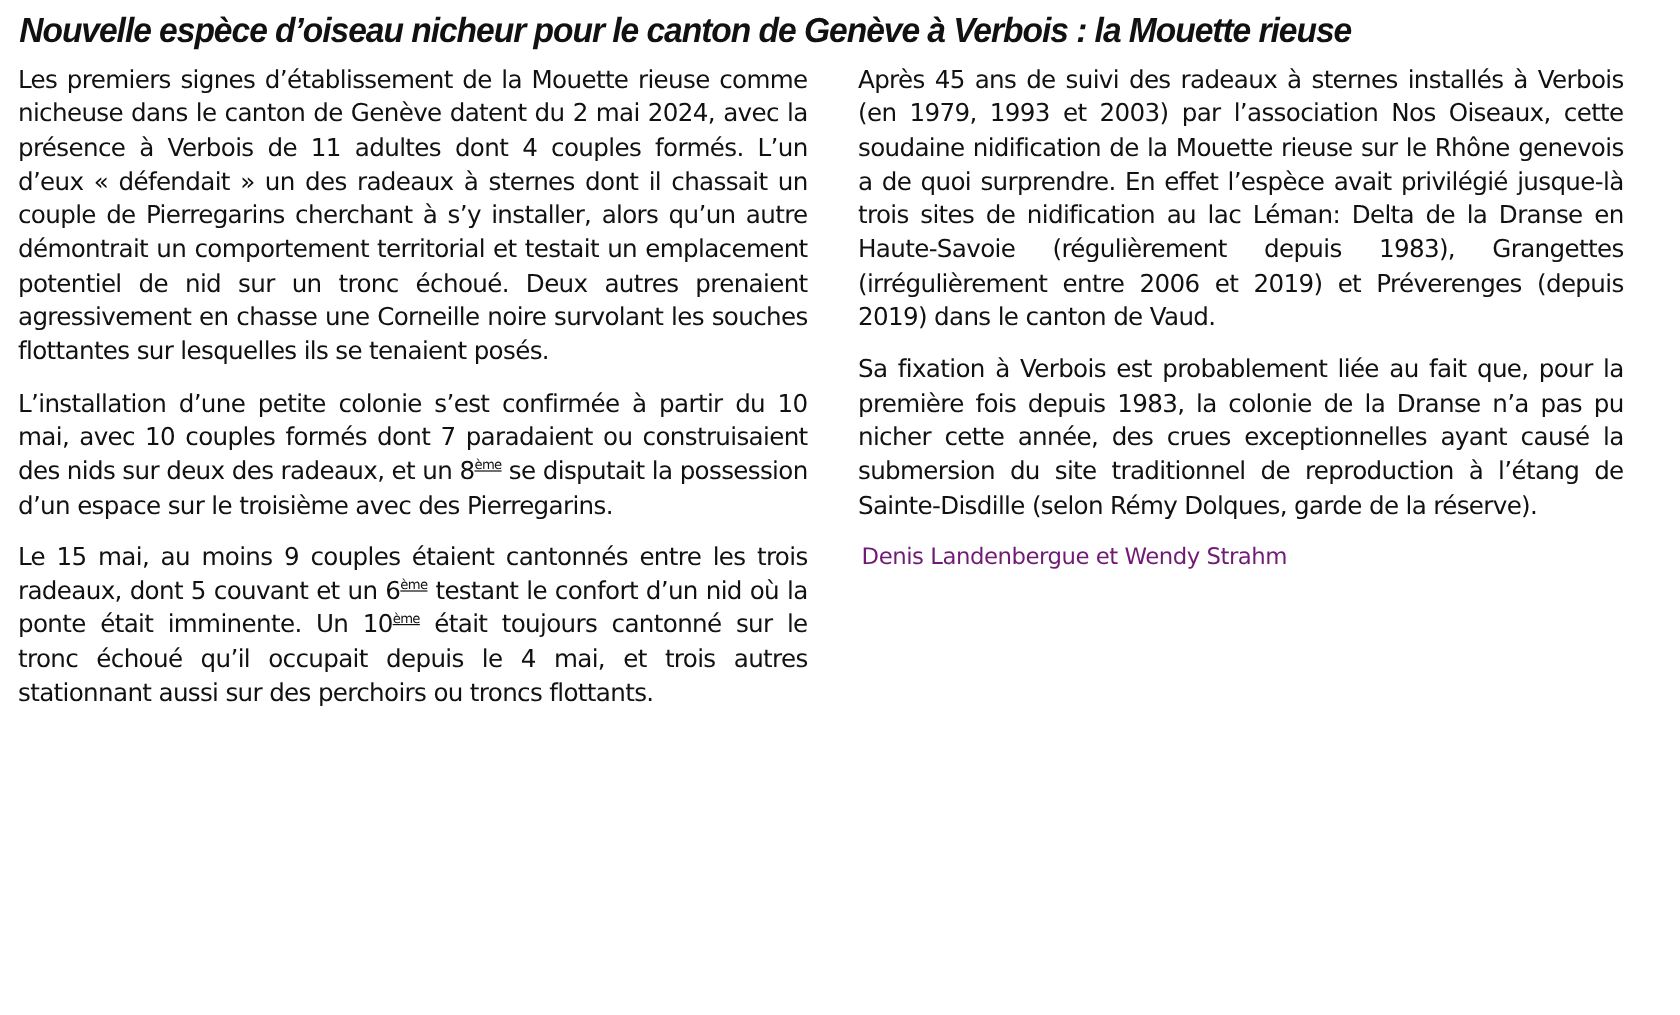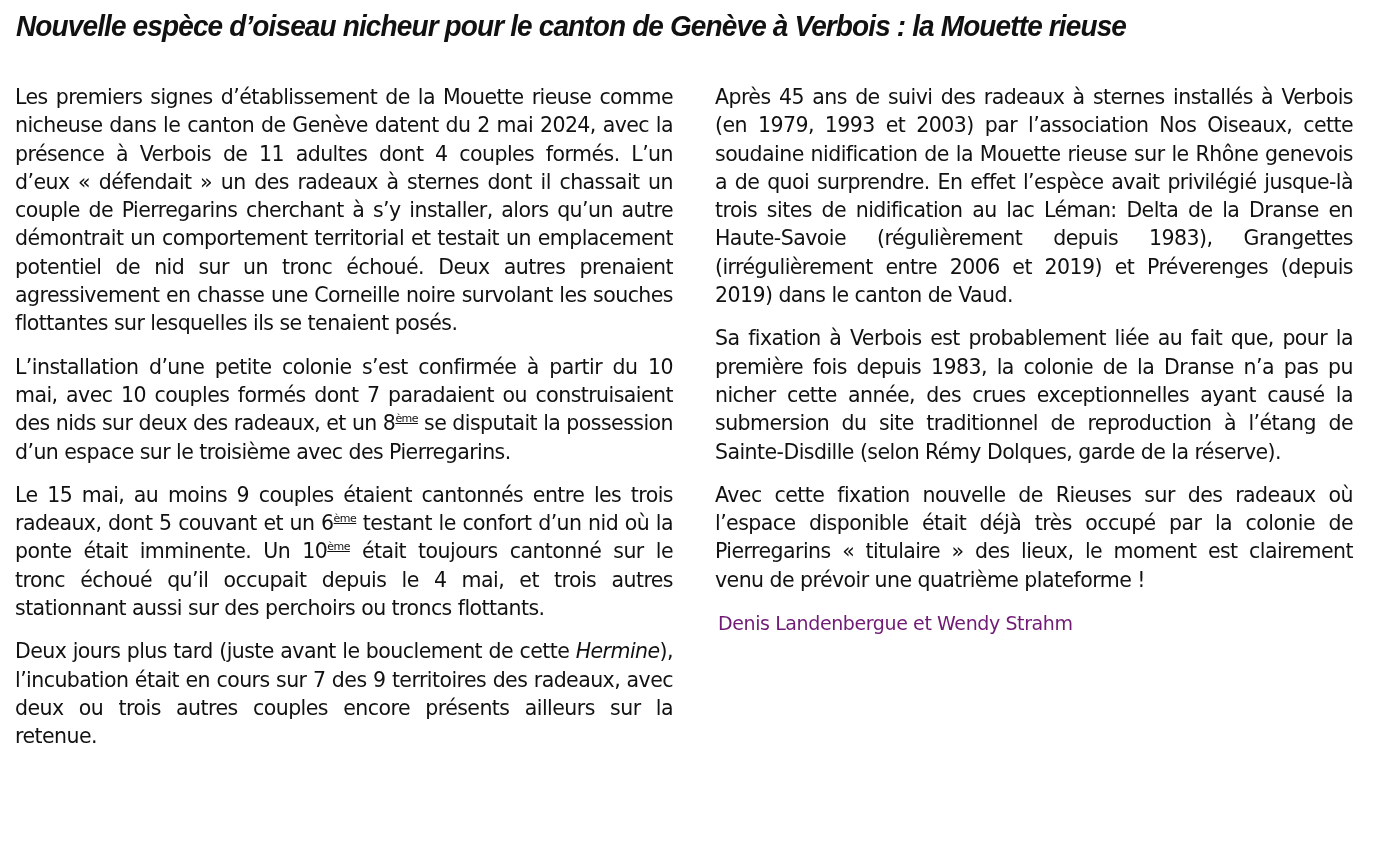--- a/index.html
+++ b/index.html
@@ -24,21 +24,21 @@
       font-weight: bold;
       font-size: 29px;
       line-height: 44px;
       letter-spacing: -0.9px;
       white-space: nowrap;
       transform: scaleX(0.965);
       transform-origin: left center;
     }
     .col {
       position: absolute;
-      top: 83px;
+      top: 52px;
       width: 658px;
       font-family: "DejaVu Sans", sans-serif;
       font-size: 20.5px;
       line-height: 28.3px;
       letter-spacing: -0.55px;
     }
     .col.left { left: 15px; }
     .col.right { left: 715px; width: 638px; }
     .col p {
       margin: 0 0 15px 0;
@@ -63,21 +63,19 @@
   </style>
 </head>
 <body>
 
 <h1 class="title">Nouvelle espèce d’oiseau nicheur pour le canton de Genève à Verbois : la Mouette rieuse</h1>
 
 <div class="col left">
   <p>Les premiers signes d’établissement de la Mouette rieuse comme nicheuse dans le canton de Genève datent du 2 mai 2024, avec la présence à Verbois de 11 adultes dont 4 couples formés. L’un d’eux « défendait » un des radeaux à sternes dont il chassait un couple de Pierregarins cherchant à s’y installer, alors qu’un autre démontrait un comportement territorial et testait un emplacement potentiel de nid sur un tronc échoué. Deux autres prenaient agressivement en chasse une Corneille noire survolant les souches flottantes sur lesquelles ils se tenaient posés.</p>
   <p><span>L’installation d’une petite colonie s’est confirmée à partir du 10 mai, avec 10 couples formés dont 7 paradaient ou construi­saient des nids sur deux des radeaux, et un 8</span><sup>ème</sup><span> se disputait la possession d’un espace sur le troisième avec des Pierregarins.</span></p>
   <p><span>Le 15 mai, au moins 9 couples étaient cantonnés entre les trois radeaux, dont 5 couvant et un 6</span><sup>ème</sup><span> testant le confort d’un nid où la ponte était imminente. Un 10</span><sup>ème</sup><span> était toujours cantonné sur le tronc échoué qu’il occupait depuis le 4 mai, et trois autres stationnant aussi sur des perchoirs ou troncs flottants.</span></p>
-  <p><span>Deux jours plus tard (juste avant le bouclement de cette </span><span class="it">Her­mine</span><span>), l’incubation était en cours sur 7 des 9 territoires des radeaux, avec deux ou trois autres couples encore présents ailleurs sur la retenue.</span></p>
 </div>
 
 <div class="col right">
   <p>Après 45 ans de suivi des radeaux à sternes installés à Verbois (en 1979, 1993 et 2003) par l’association Nos Oiseaux, cette soudaine nidification de la Mouette rieuse sur le Rhône gene­vois a de quoi surprendre. En effet l’espèce avait privilégié jusque-là trois sites de nidification au lac Léman: Delta de la Dranse en Haute-Savoie (régulièrement depuis 1983), Gran­gettes (irrégulièrement entre 2006 et 2019) et Préverenges (depuis 2019) dans le canton de Vaud.</p>
   <p>Sa fixation à Verbois est probablement liée au fait que, pour la première fois depuis 1983, la colonie de la Dranse n’a pas pu nicher cette année, des crues exceptionnelles ayant causé la submersion du site traditionnel de reproduction à l’étang de Sainte-Disdille (selon Rémy Dolques, garde de la réserve).</p>
-  <p>Avec cette fixation nouvelle de Rieuses sur des radeaux où l’espace disponible était déjà très occupé par la colonie de Pierregarins « titulaire » des lieux, le moment est clairement venu de prévoir une quatrième plateforme !</p>
   <div class="signature">Denis Landenbergue et Wendy Strahm</div>
 </div>
 
 </body></html>

